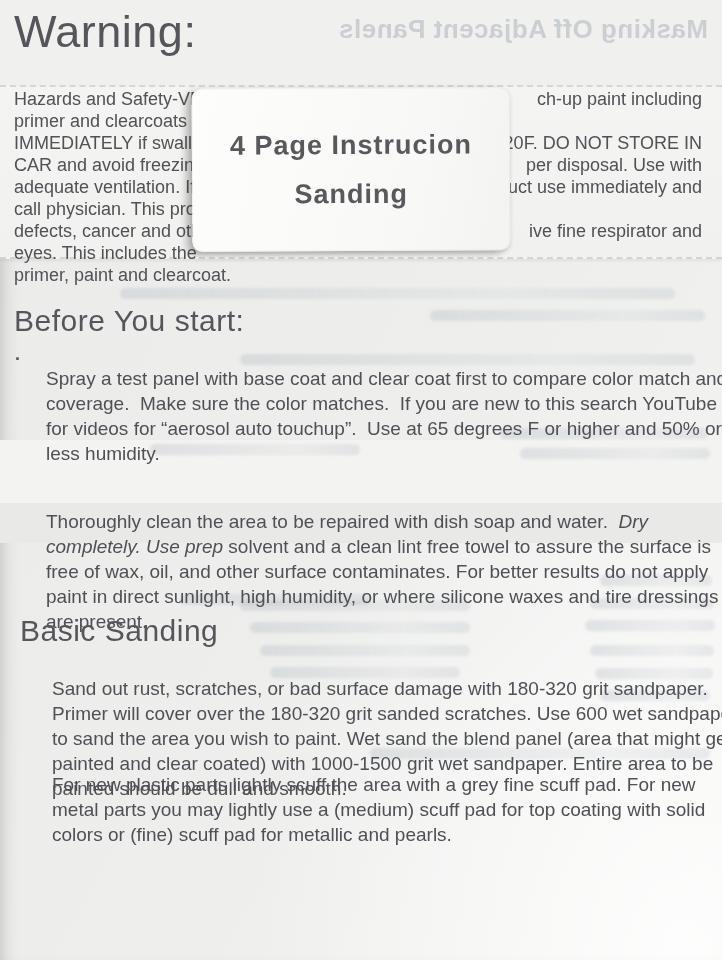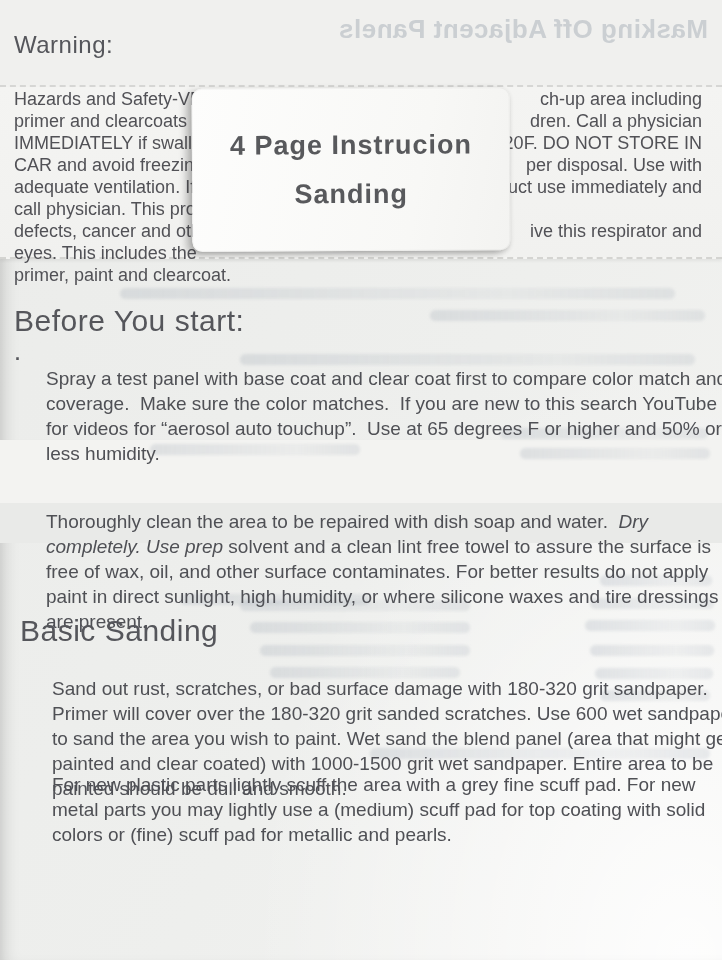--- a/index.html
+++ b/index.html
@@ -98,49 +98,48 @@
   <div class="ghost-line" style="top:645px;left:260px;width:210px;"></div>
   <div class="ghost-line" style="top:667px;left:270px;width:190px;"></div>
   <div class="ghost-line" style="top:575px;left:600px;width:112px;"></div>
   <div class="ghost-line" style="top:598px;left:590px;width:124px;"></div>
   <div class="ghost-line" style="top:620px;left:585px;width:130px;"></div>
   <div class="ghost-line" style="top:645px;left:590px;width:124px;"></div>
   <div class="ghost-line" style="top:668px;left:595px;width:118px;"></div>
   <div class="ghost-line" style="top:690px;left:600px;width:110px;"></div>
   <div class="ghost-line" style="top:748px;left:370px;width:340px;"></div>
 
-  <div class="h1" style="top:6px;font-size:24px;margin-top:25px;">Warning:</div>
+  <div class="h1" style="top:6px;font-size:45px;">Warning:</div>
 
   <div class="wpar" id="warning-lines">
       <div class="wrow">
         <span>Hazards and Safety-VERY</span>
-        <span>ch-up area including</span>
+        <span>ch-up paint including</span>
       </div>
       <div class="wrow">
         <span>primer and clearcoats ar</span>
-        <span>dren. Call a physician</span>
       </div>
       <div class="wrow">
         <span>IMMEDIATELY if swallow</span>
         <span>20F. DO NOT STORE IN</span>
       </div>
       <div class="wrow">
         <span>CAR and avoid freezing.</span>
         <span>per disposal. Use with</span>
       </div>
       <div class="wrow">
         <span>adequate ventilation. If</span>
         <span>uct use immediately and</span>
       </div>
       <div class="wrow">
         <span>call physician. This produ</span>
       </div>
       <div class="wrow">
         <span>defects, cancer and othe</span>
-        <span>ive this respirator and</span>
+        <span>ive fine respirator and</span>
       </div>
       <div class="wrow">
         <span>eyes. This includes the</span>
       </div>
       <div class="wrow">
         <span>primer, paint and clearcoat.</span>
         <span></span>
       </div>
     </div>
 

